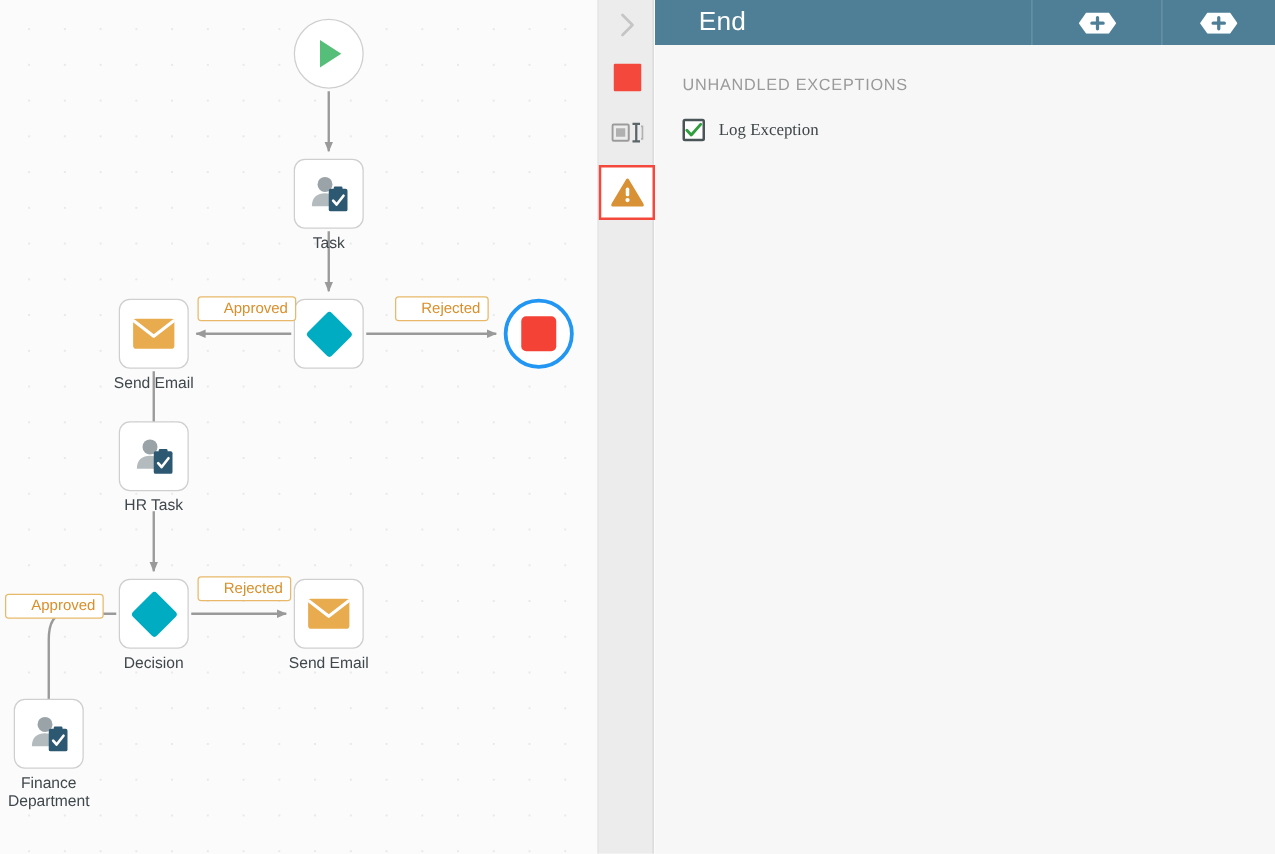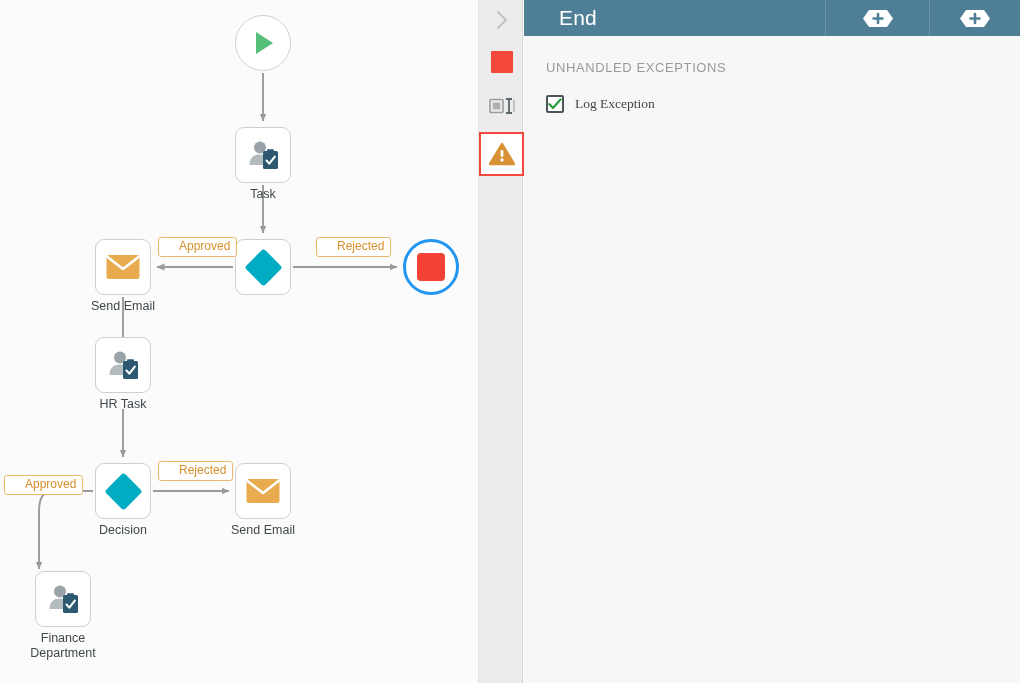--- a/index.html
+++ b/index.html
@@ -237,21 +237,21 @@
     <div class="node" style="left:235px; top:463px;">
       <div class="node-shape">
         <svg width="34" height="26" viewBox="0 0 34 26">
           <rect x="0.5" y="1" width="33" height="24" rx="2.5" fill="#e8ab4e"></rect>
           <path d="M1.5,3 L17,15 L32.5,3" stroke="#ffffff" stroke-width="2.6" fill="none" stroke-linecap="round" stroke-linejoin="round"></path>
         </svg>
       </div>
       <div class="node-label">Send Email</div>
     </div>
 
-    <div class="node" style="left:11px; top:571px;margin-left:24px;">
+    <div class="node" style="left:11px; top:559px;">
       <div class="node-shape">
         <svg width="34" height="34" viewBox="0 0 34 34">
           <circle cx="14" cy="9.5" r="6" fill="#9aa3a8"></circle>
           <path d="M3.5,27 C3.5,19.5 8,16.5 14,16.5 C20,16.5 24.5,19.5 24.5,27 Z" fill="#b3bbbf"></path>
           <rect x="17" y="13" width="15" height="18" rx="1.5" fill="#2c5871"></rect>
           <rect x="21" y="11.2" width="7" height="3.4" rx="1" fill="#2c5871"></rect>
           <path d="M20.5,22.5 L23.3,25.6 L28.8,18.6" stroke="#ffffff" stroke-width="2.1" fill="none" stroke-linecap="round" stroke-linejoin="round"></path>
         </svg>
       </div>
       <div class="node-label two-line">Finance

